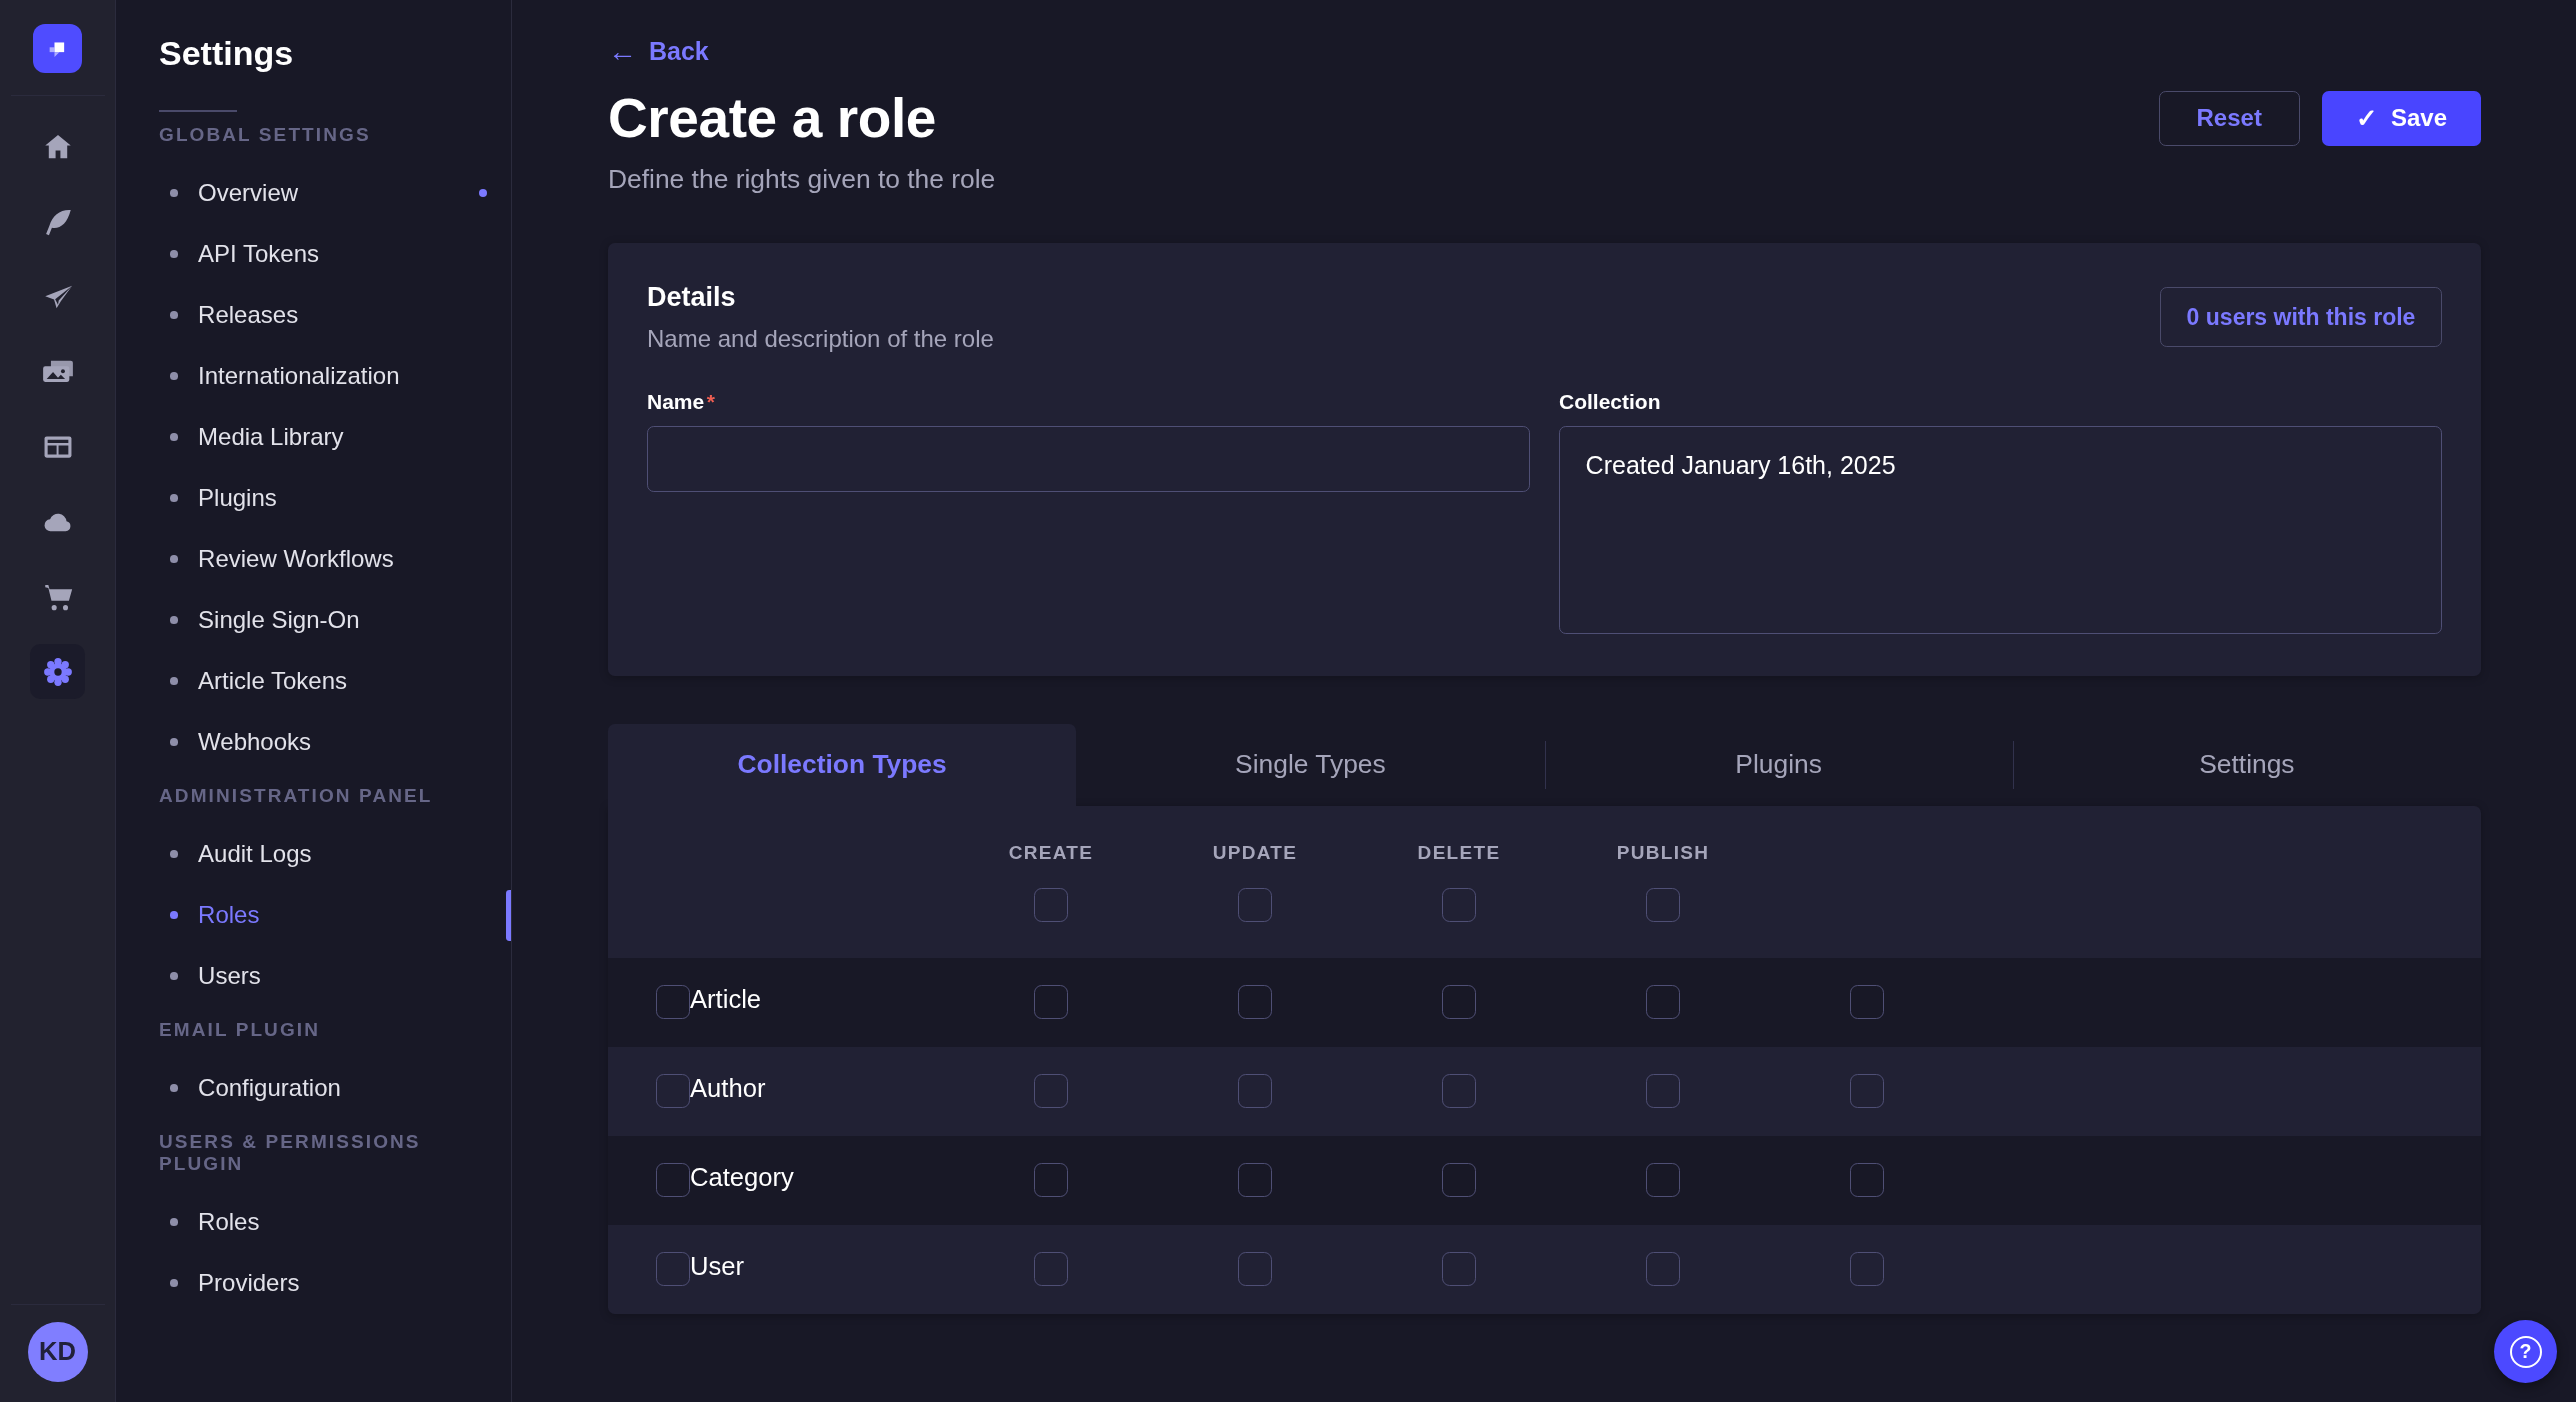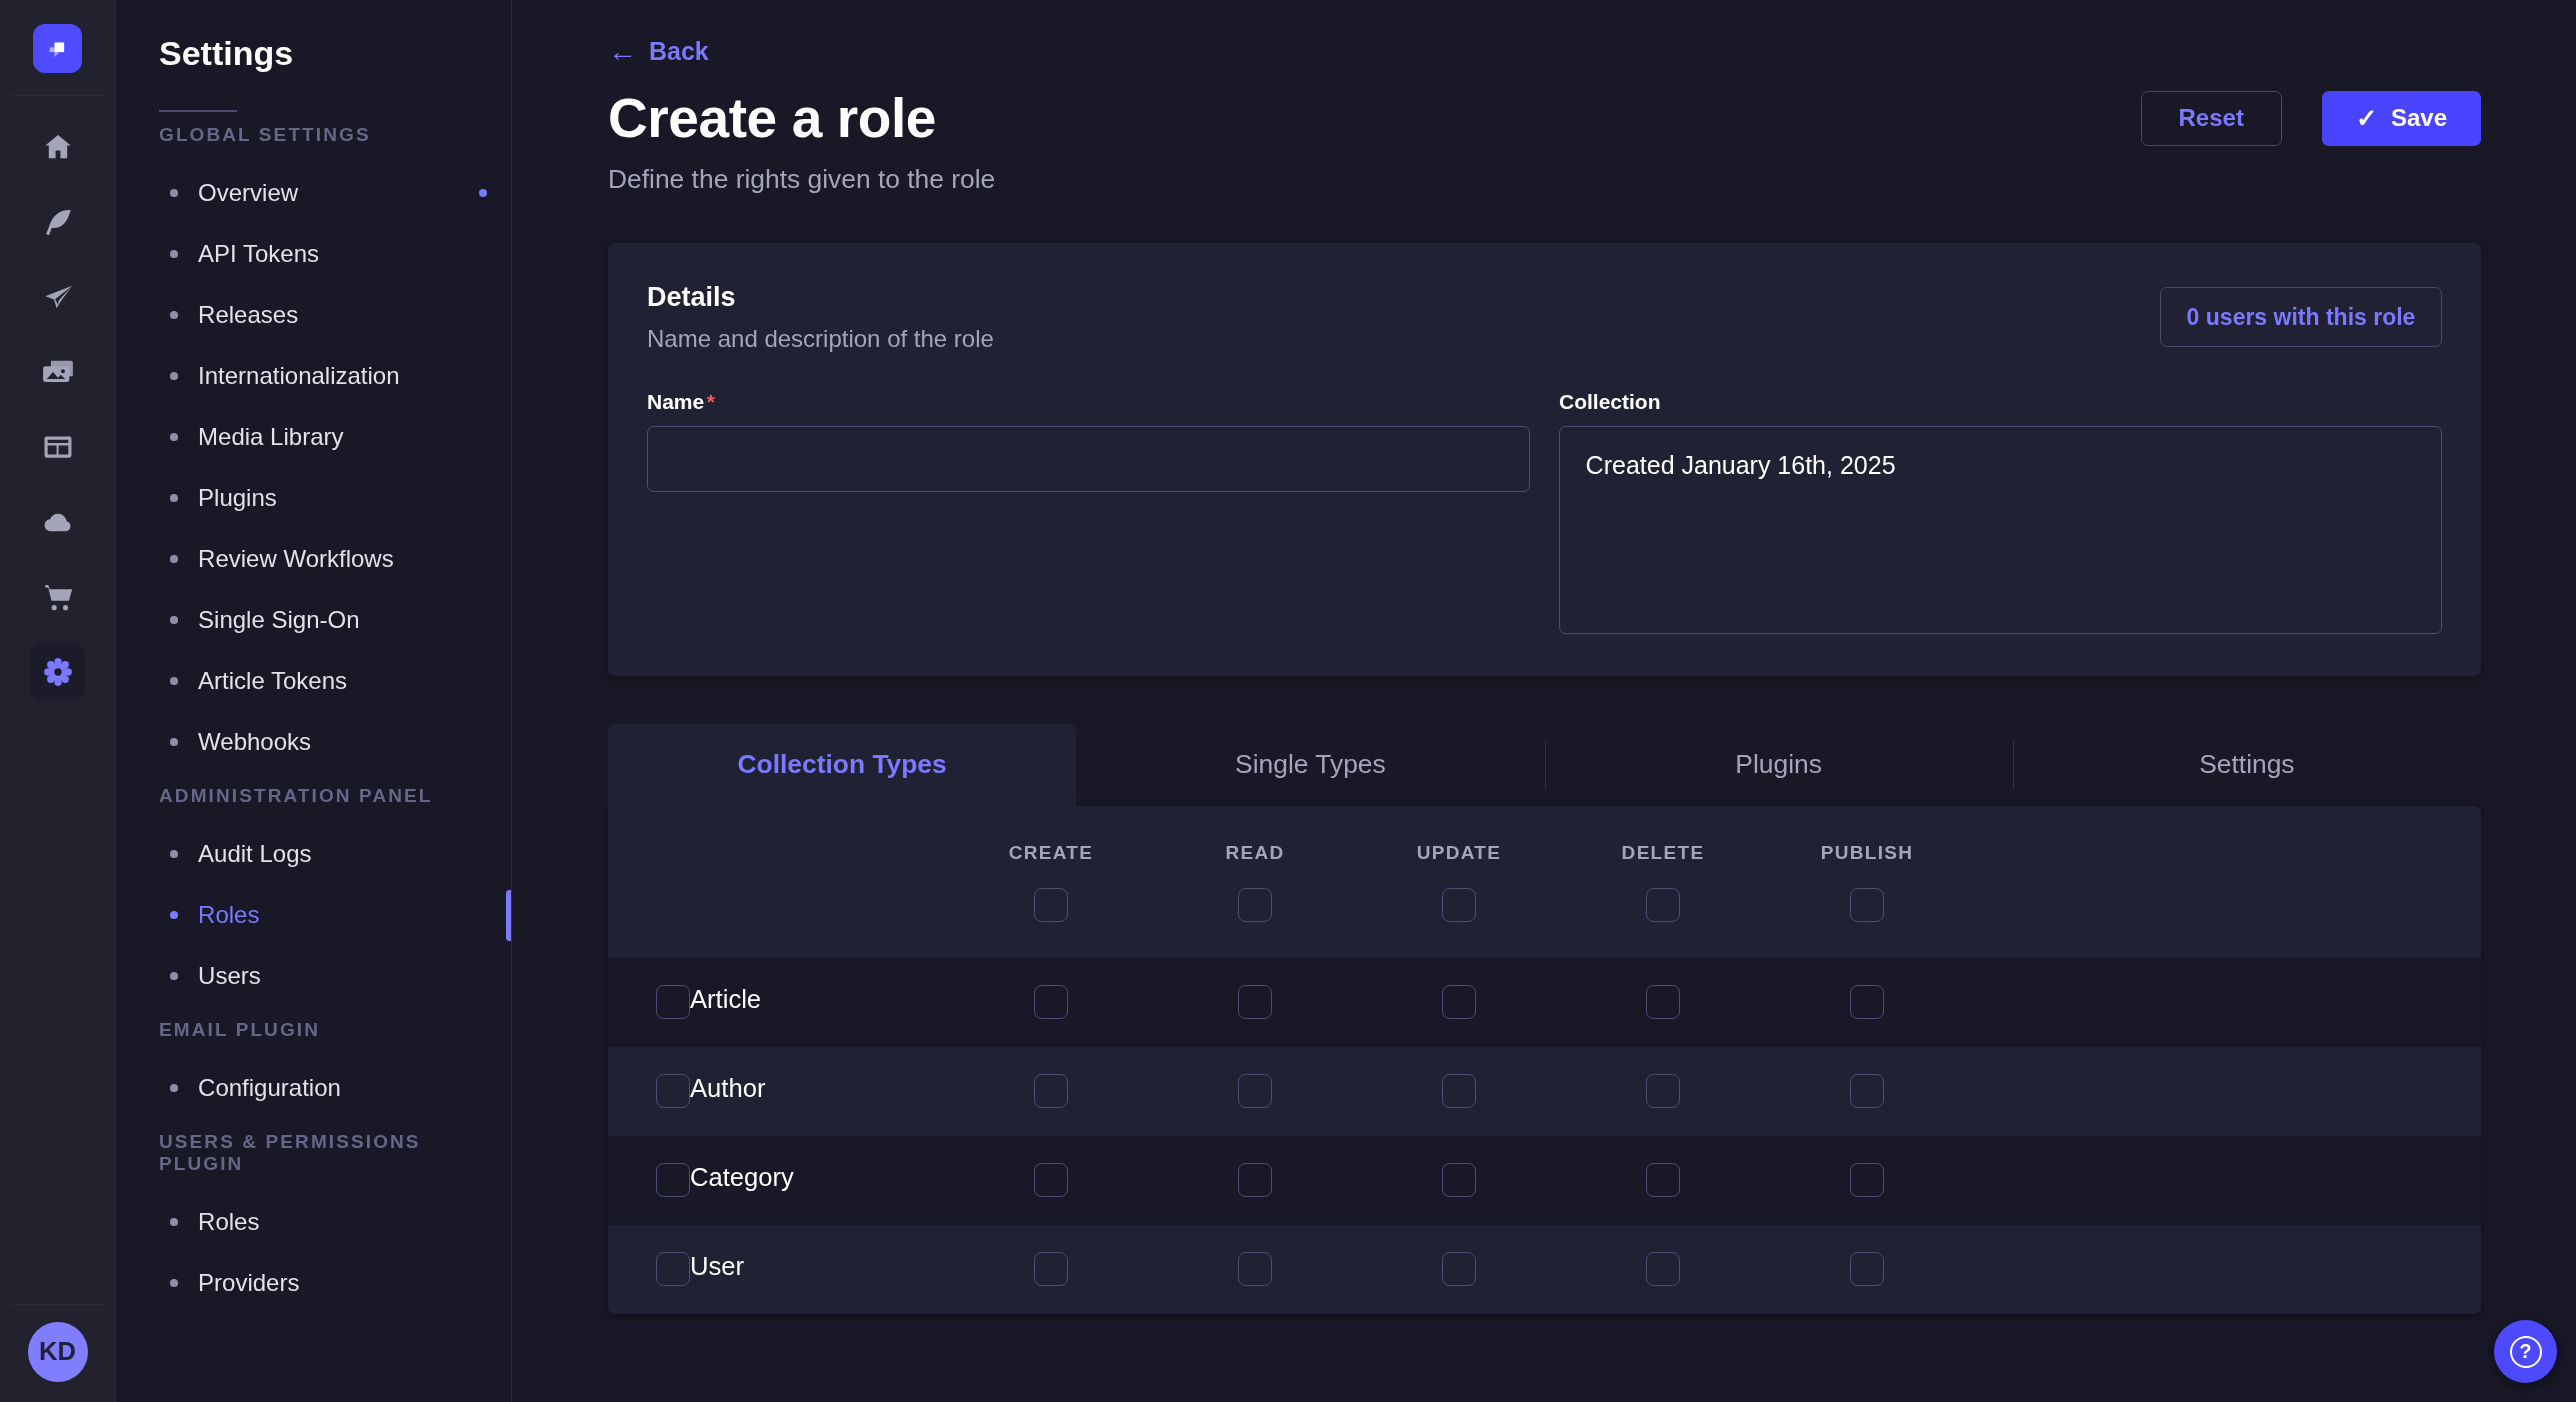--- a/index.html
+++ b/index.html
@@ -71,21 +71,21 @@
   
   .main { flex:1; padding:37px 95px 0 96px; }
   .back-link {
     display:inline-flex; align-items:center; gap:12px; color:#7b79ff;
     font-size:25px; font-weight:600; cursor:pointer;
   }
   .back-arrow { font-size:29px; line-height:1; }
   .title-row { display:flex; justify-content:space-between; align-items:center; margin-top:20.4px; }
   h1 { font-size:55px; font-weight:bold; letter-spacing:-0.4px; }
   .subtitle { font-size:26.4px; color:#a5a5ba; margin-top:13.6px; }
-  .actions { display:flex; gap:40px; }
+  .actions { display:flex; gap:22px; }
   .btn {
     height:55px; border-radius:6.8px; font-size:24px; font-weight:600;
     display:flex; align-items:center; justify-content:center; cursor:pointer;
     font-family:inherit; border:none;
   }
   .btn-reset { background:transparent; border:0.9px solid #4a4a6a; color:#7b79ff; padding:0 37px; }
   .btn-save { background:#4945ff; color:#fff; padding:0 34px; gap:13.6px; }
   .btn-save .check { font-size:25.6px; }
   
   .card {
@@ -389,24 +389,20 @@
 
   
   <div class="panel">
     <div class="pgrid phead">
       <div></div>
       <div class="pcol">
         <span class="pcol-label">CREATE</span>
         <span class="cb"></span>
       </div>
       <div class="pcol">
-        <span class="pcol-label">READ</span>
-        <span class="cb"></span>
-      </div>
-      <div class="pcol">
         <span class="pcol-label">UPDATE</span>
         <span class="cb"></span>
       </div>
       <div class="pcol">
         <span class="pcol-label">DELETE</span>
         <span class="cb"></span>
       </div>
       <div class="pcol">
         <span class="pcol-label">PUBLISH</span>
         <span class="cb"></span>

